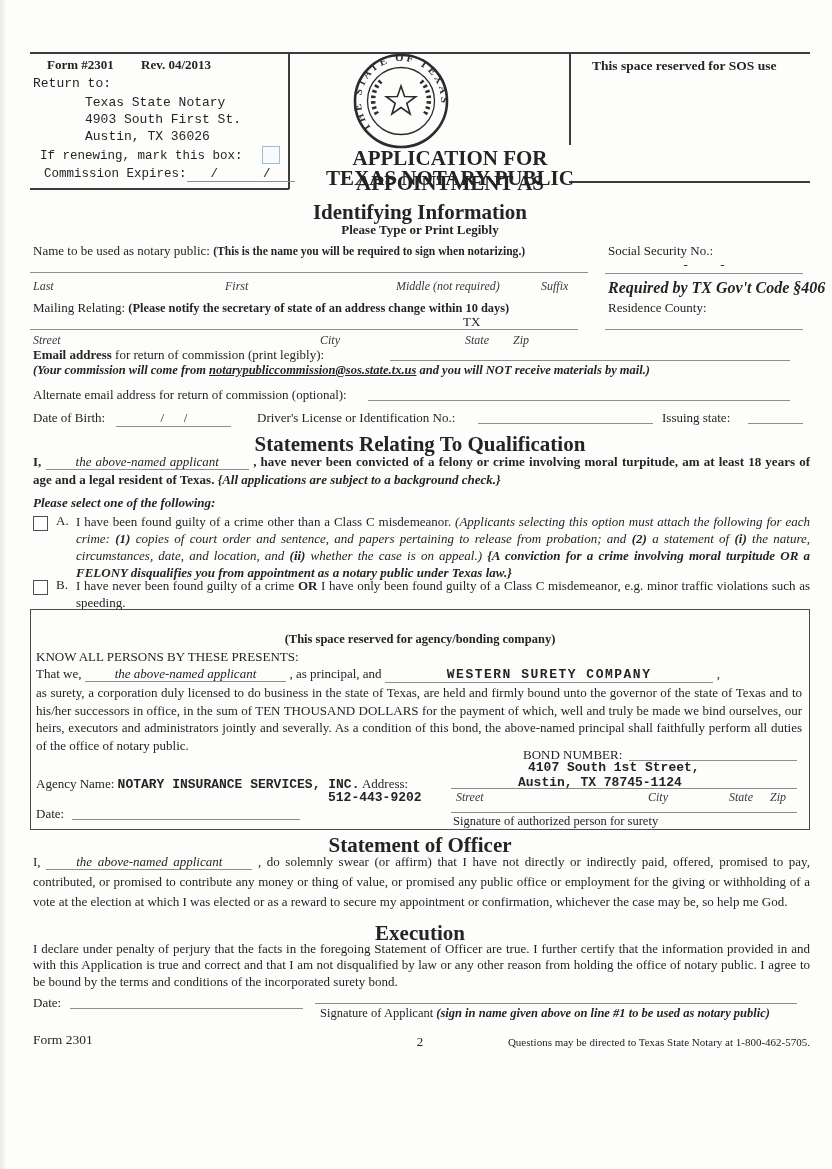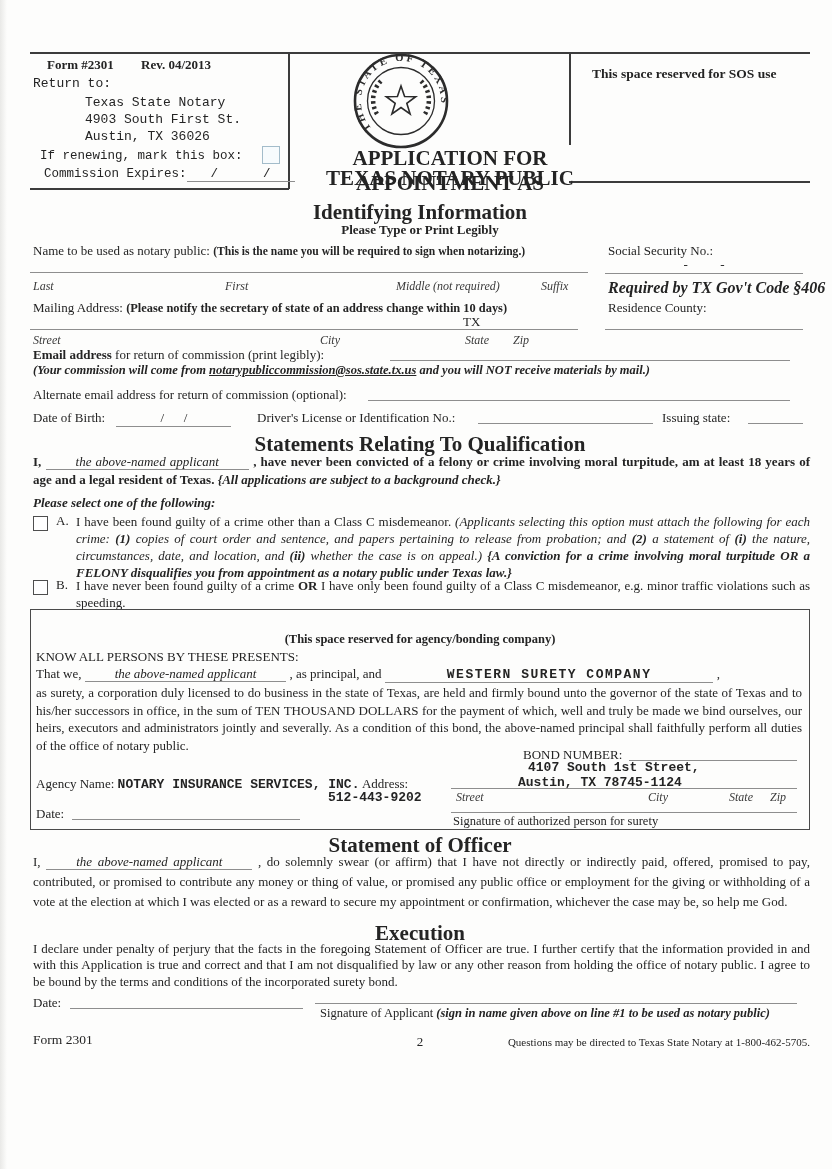--- a/index.html
+++ b/index.html
@@ -68,39 +68,39 @@
         <path id="sealTextPath" d="M49 89 A40 40 0 1 1 49.02 89"></path>
       </defs>
     <text font-family="Liberation Serif, DejaVu Serif, serif" font-size="10.6" font-weight="bold" letter-spacing="2.6" fill="#2c2c2c">
       <textPath href="#sealTextPath" startOffset="13%">THE STATE OF TEXAS</textPath>
     </text>
     <path d="M25 62 A27 27 0 0 1 30 28" fill="none" stroke="#2c2c2c" stroke-width="4.5" stroke-dasharray="2.5 3"></path>
     <path d="M73 62 A27 27 0 0 0 68 28" fill="none" stroke="#2c2c2c" stroke-width="4.5" stroke-dasharray="2.5 3"></path>
     <path d="M49 34 L52.6 44.5 L63.7 44.7 L54.8 51.3 L58.1 61.9 L49 55.5 L39.9 61.9 L43.2 51.3 L34.3 44.7 L45.4 44.5 Z" fill="none" stroke="#2c2c2c" stroke-width="1.6"></path>
   </svg>
 
-  <div class="abs b fs135" style="left:592px;top:66px">This space reserved for SOS use</div>
+  <div class="abs b fs135" style="left:592px;top:58px">This space reserved for SOS use</div>
 
   <div class="abs h1" style="left:289px;top:146px;width:322px">APPLICATION FOR APPOINTMENT AS</div>
   <div class="abs h1" style="left:289px;top:166px;width:322px">TEXAS NOTARY PUBLIC</div>
 
   <div class="abs h1 ctr" style="top:200px">Identifying Information</div>
   <div class="abs ctr b fs13" style="top:222px">Please Type or Print Legibly</div>
 
   <div class="abs fs13" style="left:33px;top:243px;width:560px"><span>Name to be used as notary public: </span><span class="bsm">(This is the name you will be required to sign when notarizing.)</span></div>
   <div class="abs fs13" style="left:608px;top:243px">Social Security No.:</div>
   <div class="abs fs13" style="left:605px;top:257px;width:198px;text-align:center;white-space:pre;border-bottom:1.2px solid #8e8e8e">-          -</div>
   <div class="line" style="left:30px;top:260px;width:558px"></div>
   <div class="abs itlbl" style="left:33px;top:279px">Last</div>
   <div class="abs itlbl" style="left:225px;top:279px">First</div>
   <div class="abs itlbl" style="left:396px;top:279px">Middle (not required)</div>
   <div class="abs itlbl" style="left:541px;top:279px">Suffix</div>
   <div class="abs bi fs12" style="left:608px;top:279px">Required by TX Gov't Code §406</div>
 
-  <div class="abs fs13" style="left:33px;top:300px;width:560px"><span>Mailing Address: </span><span class="b125">(Please notify the secretary of state of an address change within 10 days)</span></div>
+  <div class="abs fs13" style="left:33px;top:300px;width:560px"><span>Mailing Relating: </span><span class="b125">(Please notify the secretary of state of an address change within 10 days)</span></div>
   <div class="abs fs13" style="left:608px;top:300px">Residence County:</div>
   <div class="abs fs13" style="left:463px;top:314px">TX</div>
   <div class="line" style="left:30px;top:317px;width:548px"></div>
   <div class="line" style="left:605px;top:317px;width:198px"></div>
   <div class="abs itlbl" style="left:33px;top:333px">Street</div>
   <div class="abs itlbl" style="left:320px;top:333px">City</div>
   <div class="abs itlbl" style="left:465px;top:333px">State</div>
   <div class="abs itlbl" style="left:513px;top:333px">Zip</div>
 
   <div class="abs fs13" style="left:33px;top:347px"><span class="b">Email address</span><span> for return of commission (print legibly):</span></div>

